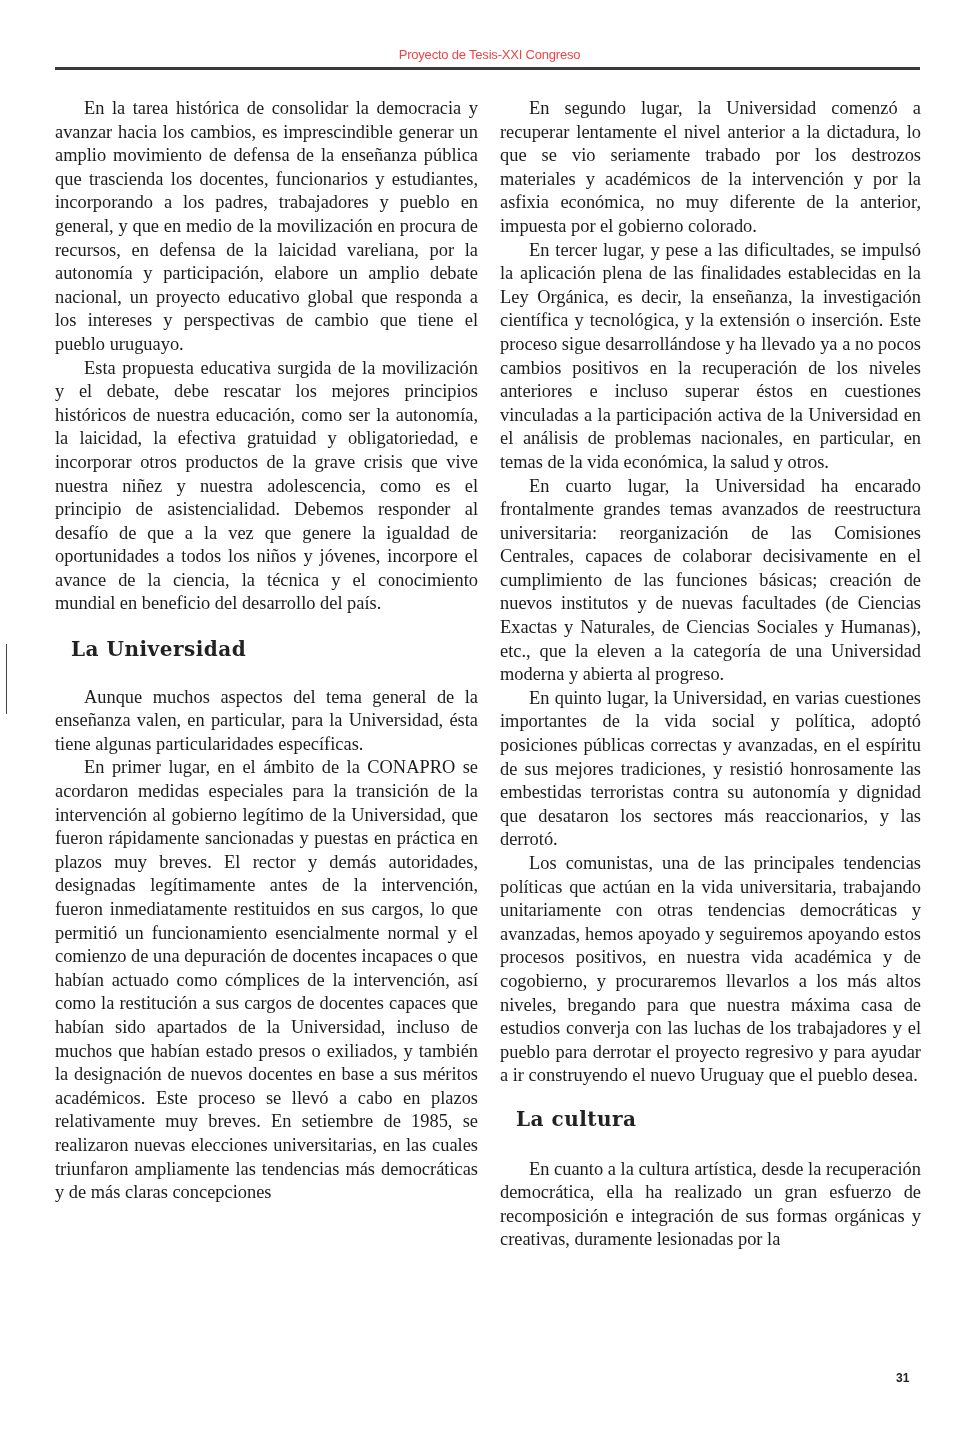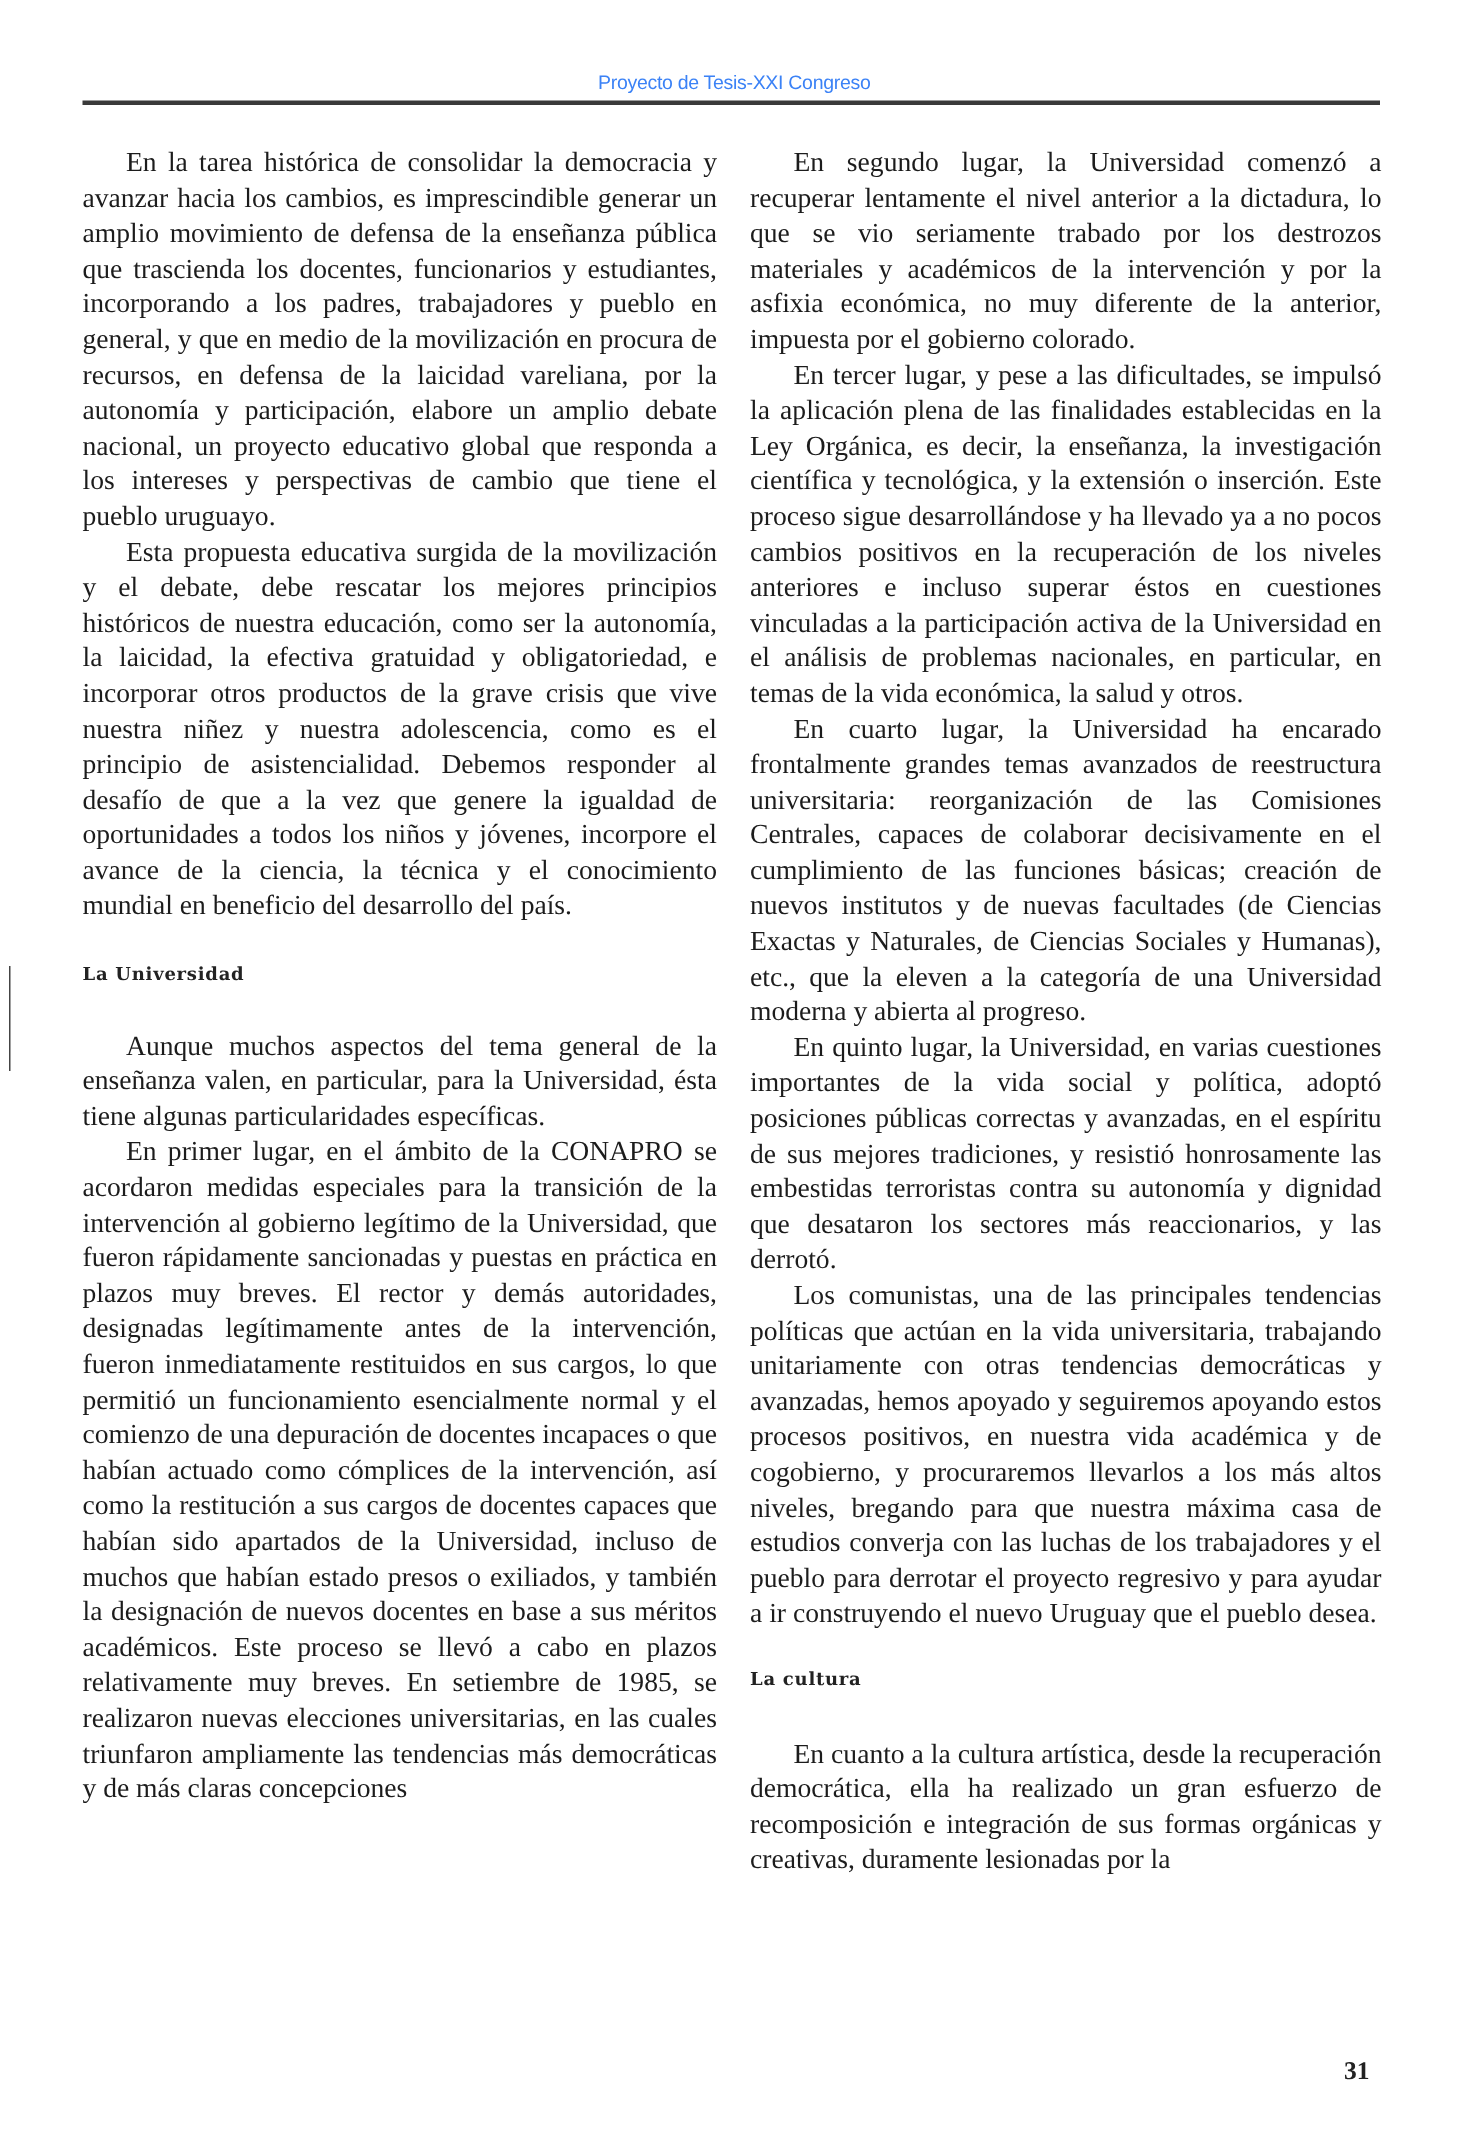--- a/index.html
+++ b/index.html
@@ -1,44 +1,44 @@
 <!DOCTYPE html>
 <html><head>
 <meta charset="utf-8">
 <style>
   html, body { margin: 0; padding: 0; background: #ffffff; }
   body { width: 979px; height: 1431px; position: relative; overflow: hidden; }
   .header-title {
     position: absolute; left: 0; width: 979px; top: 47px;
     text-align: center; font-family: "Liberation Sans", sans-serif;
-    font-size: 13px; color: #3b82f6; letter-spacing: -0.2px;
+    font-size: 13px; color: #ef4444; letter-spacing: -0.2px;
   }
   .header-rule {
     position: absolute; left: 55px; width: 865px; top: 67px; height: 3px;
     background: #3a3a3a;
   }
   .col {
     position: absolute; top: 97px; width: 423px;
     font-family: "Liberation Serif", serif; font-size: 18.4px;
     line-height: 23.6px; color: #1c1c1c; text-align: justify;
   }
   .col.left { left: 55px; }
   .col.right { left: 500px; width: 421px; }
   .col p { margin: 0; text-indent: 29px; hyphens: manual; }
   .col p.noindent { text-indent: 0; }
   .col h2 {
-    margin: 0; font-family: "DejaVu Serif", serif; font-weight: bold;
-    font-size: 12px; letter-spacing: 0.5px; color: #222;
+    margin: 16px; font-family: "DejaVu Serif", serif; font-weight: bold;
+    font-size: 20px; letter-spacing: 0.5px; color: #222;
   }
   .left h2 { margin-top: 22px; margin-bottom: 24px; }
   .right h2 { margin-top: 20px; margin-bottom: 26px; }
   .page-number {
     position: absolute; left: 896px; top: 1371px;
-    font-family: Liberation Serif, serif; font-weight: bold;
-    font-size: 17px; color: #222;
+    font-family: Liberation Sans, sans-serif; font-weight: bold;
+    font-size: 12px; color: #222;
   }
   .margin-mark {
     position: absolute; left: 6px; top: 644px; width: 1px; height: 70px; background: #444;
   }
 </style>
 </head>
 <body>
 
 <div class="header-title">Proyecto de Tesis-XXI Congreso</div>
 <div class="header-rule"></div>

